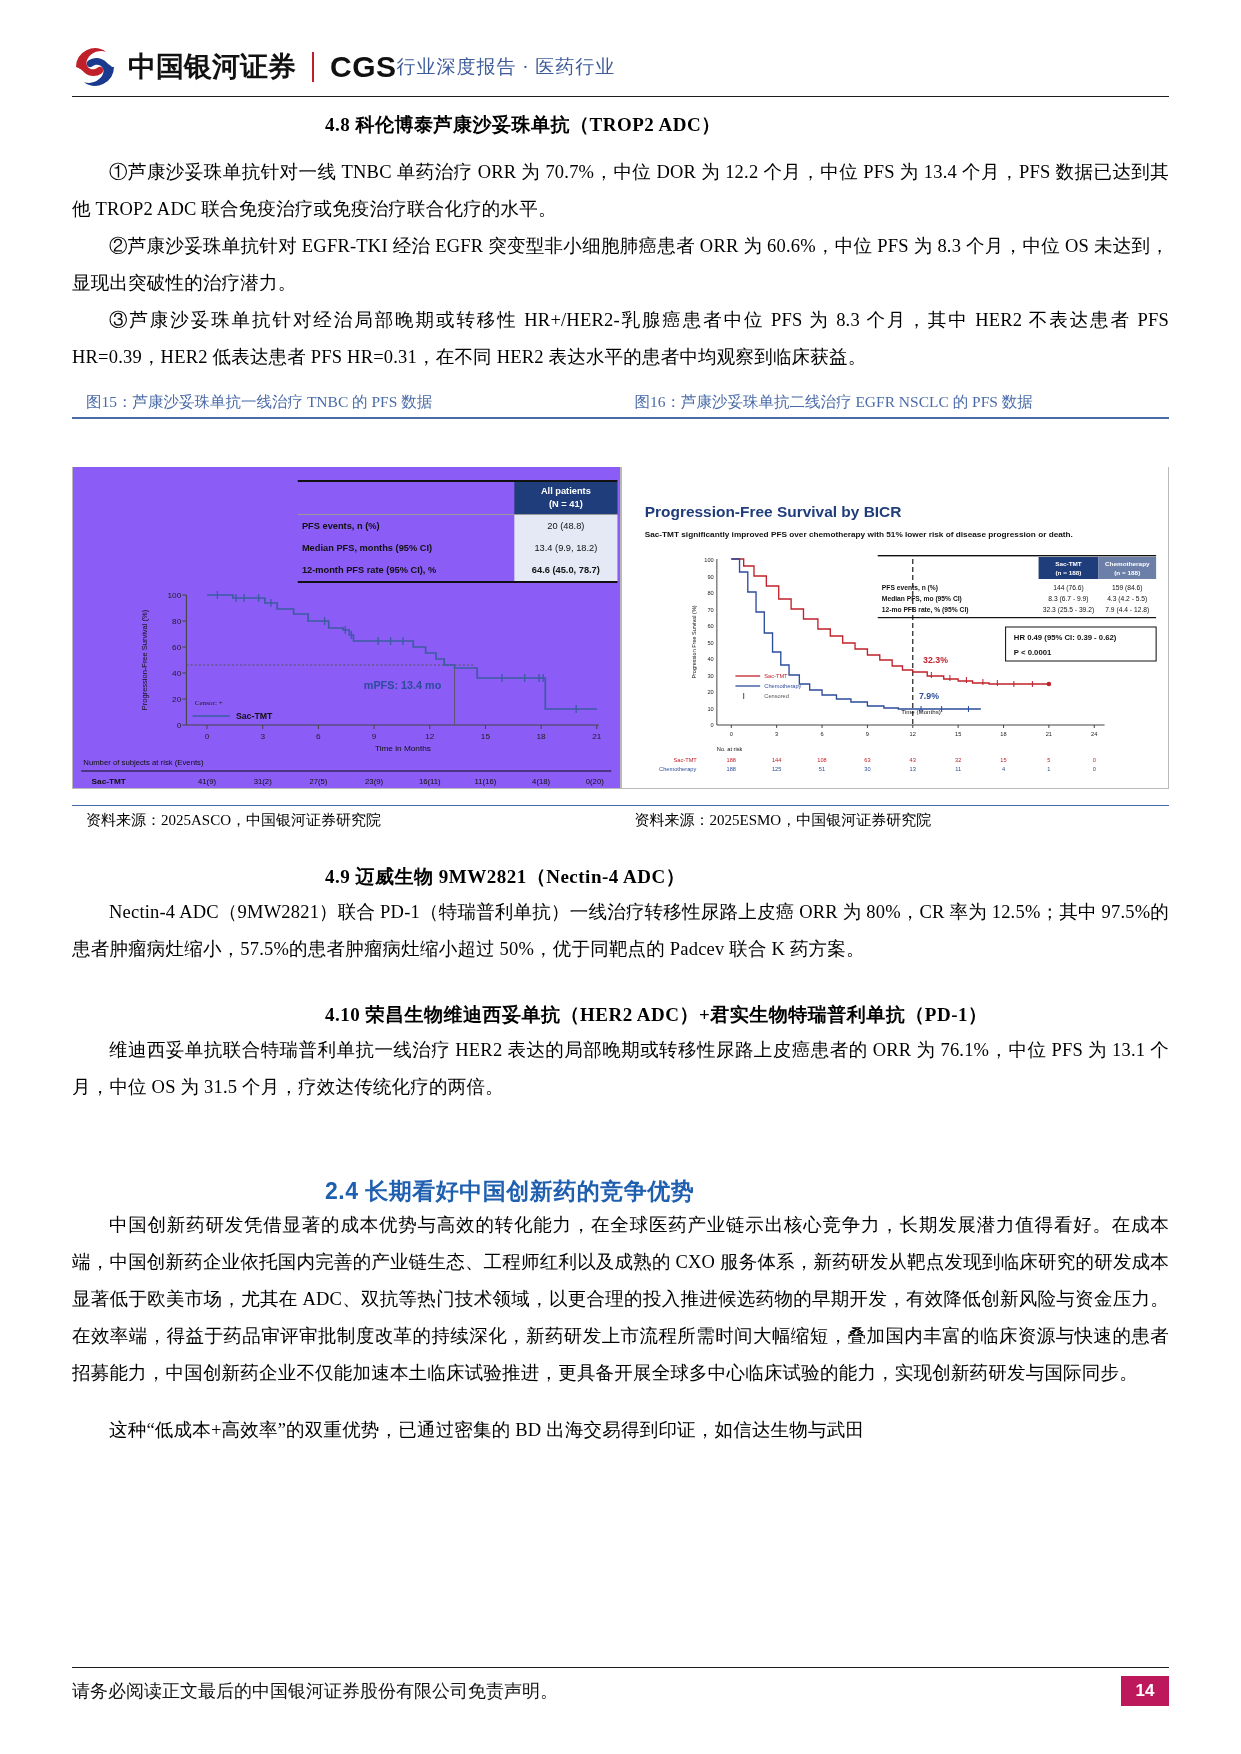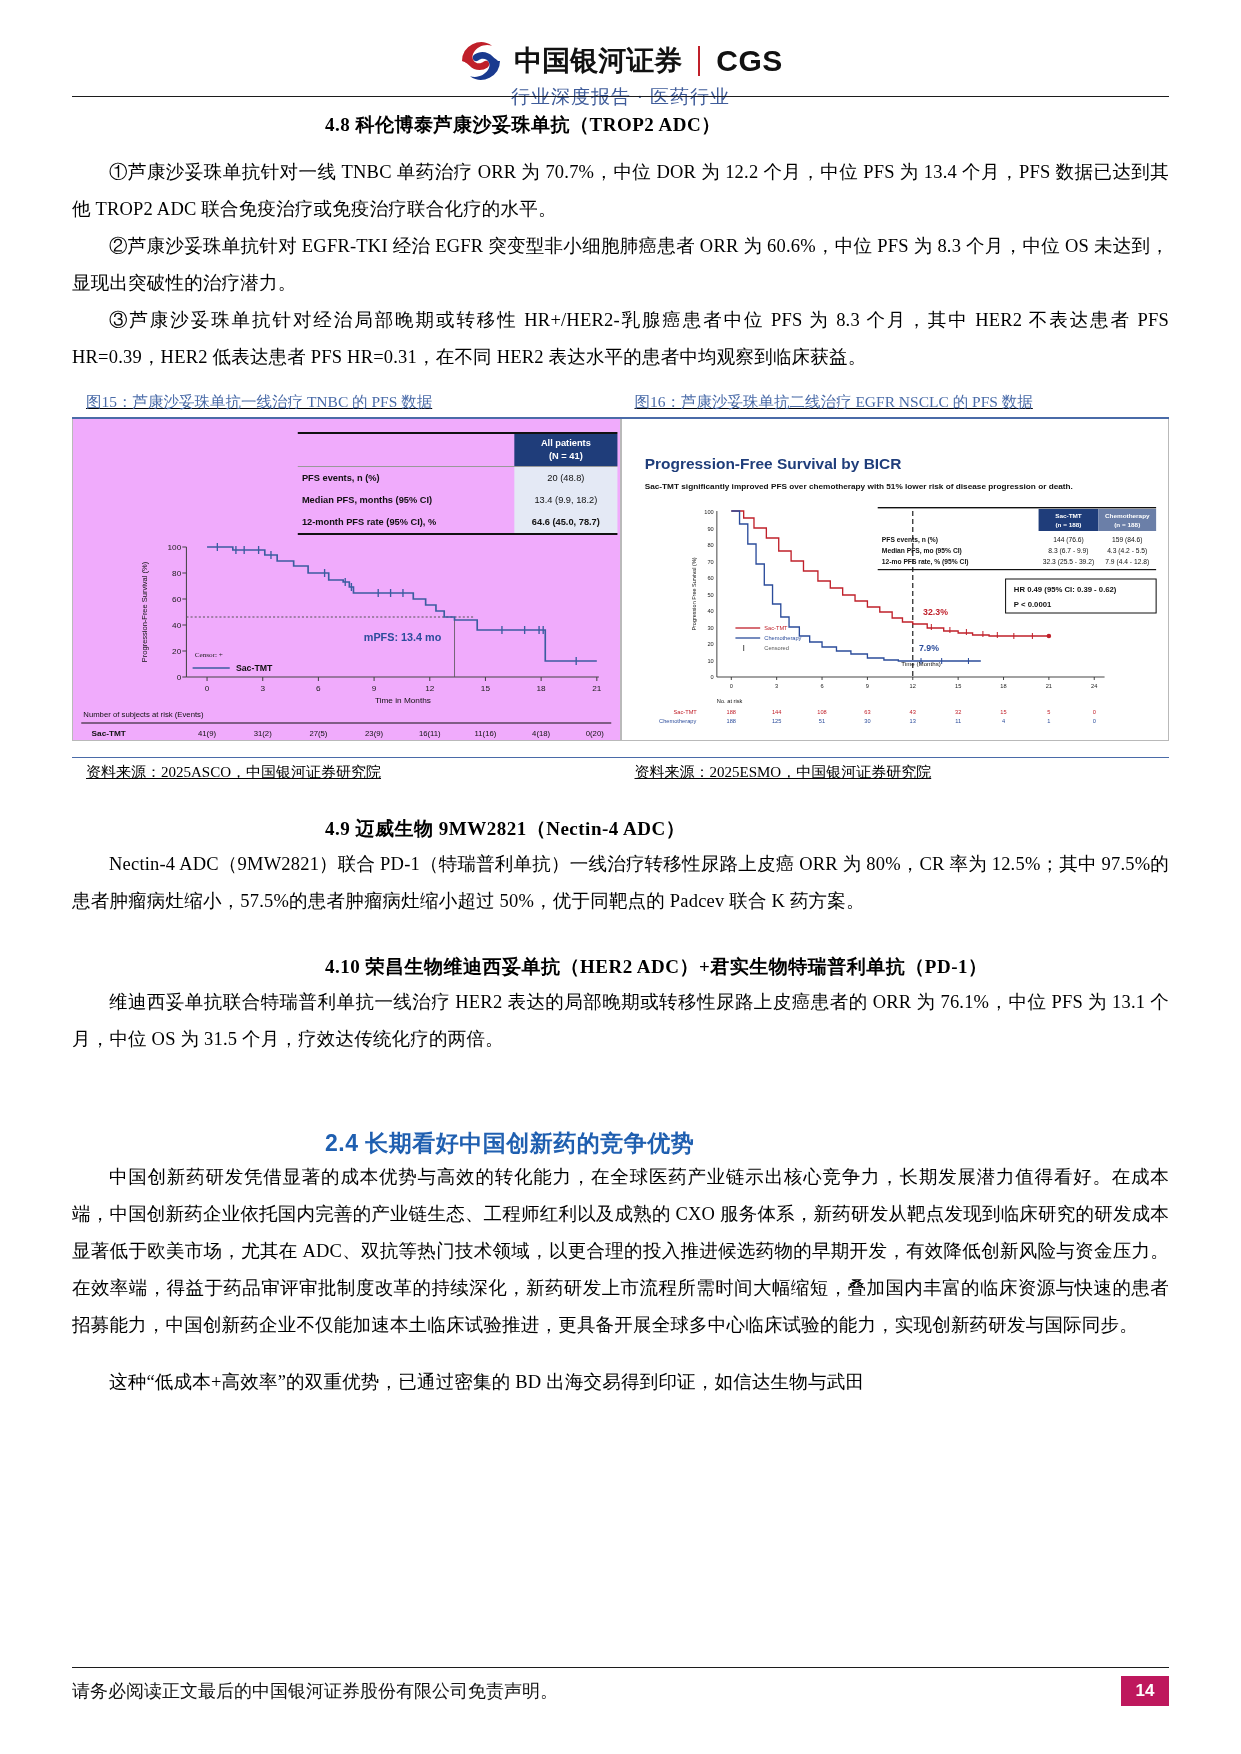--- a/index.html
+++ b/index.html
@@ -14,22 +14,20 @@
     overflow: hidden;
   }
 
   
   .page-header {
     position: absolute;
     top: 38px; left: 72px; right: 72px;
     height: 58px;
     display: flex;
     align-items: center;
-    justify-content: space-between;
-    flex-direction: column;
   }
   .brand { display: flex; align-items: center; gap: 10px; }
   .brand-mark { width: 46px; height: 46px; position: relative; flex: none; }
   .brand-cn {
     font-family: "Liberation Sans", sans-serif;
     font-weight: bold;
     font-size: 28px;
     letter-spacing: 0px;
     color: #111111;
     white-space: nowrap;
@@ -79,39 +77,39 @@
     text-indent: 2em;
     letter-spacing: 0.2px;
   }
   p.para.first { margin-top: 16px; }
 
   
   .fig-row {
     display: flex;
     gap: 0;
     margin-top: 14px;
-    text-decoration: underline;
   }
   .fig-block { flex: 1 1 0; min-width: 0; }
   .fig-caption {
     font-family: "Liberation Serif", serif;
     font-size: 15.5px;
     color: #4a6ba8;
     padding: 2px 0 4px 14px;
     border-bottom: 2.5px solid #4a6ba8;
     white-space: nowrap;
     overflow: hidden;
   }
   .fig-body {
     border: 1px solid #b9b9b9;
     border-top: none;
     height: 322px;
     position: relative;
-    background: #f0abfc;
+    background: #8b5cf6;
     overflow: hidden;
+    margin-top: 48px;
   }
   .fig-source {
     font-family: "Liberation Serif", serif;
     font-size: 15px;
     padding: 5px 0 0 14px;
     border-top: 1.4px solid #4a6ba8;
     margin-top: 16px;
     white-space: nowrap;
   }
 

